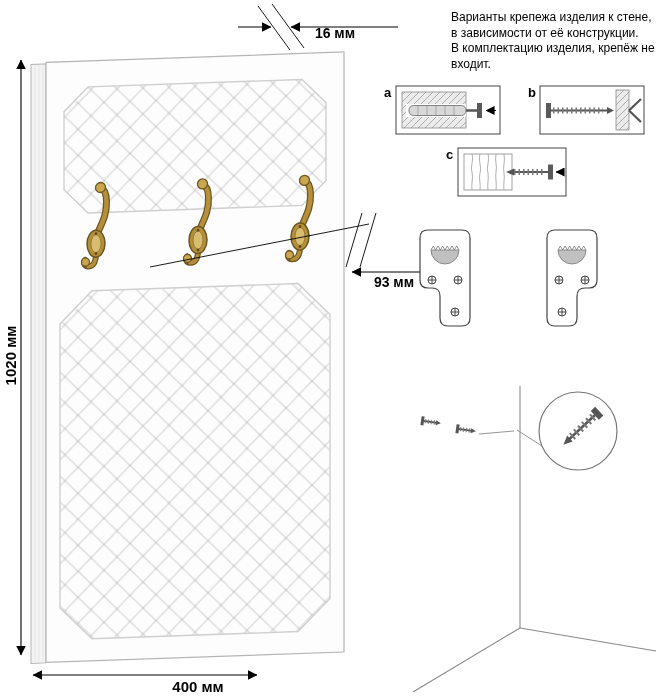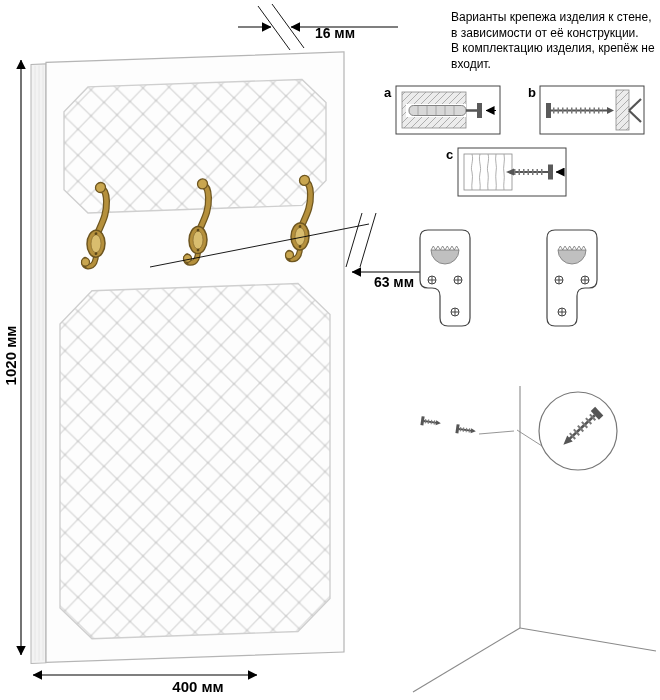--- a/index.html
+++ b/index.html
@@ -196,19 +196,19 @@
 </svg>
 
 <div class="lbl note">Варианты крепежа изделия к стене,
 в зависимости от её конструкции.
 В комплектацию изделия, крепёж не
 входит.</div>
 
 <div class="lbl dim rot">1020 мм</div>
 <div class="lbl dim w-lbl">400 мм</div>
 <div class="lbl dim-sm t-lbl">16 мм</div>
-<div class="lbl dim-sm o-lbl">63 мм</div>
+<div class="lbl dim-sm o-lbl">93 мм</div>
 
 <div class="lbl opt opt-a">a</div>
 <div class="lbl opt opt-b">b</div>
 <div class="lbl opt opt-c">c</div>
 
 </div>
 
 </body></html>

